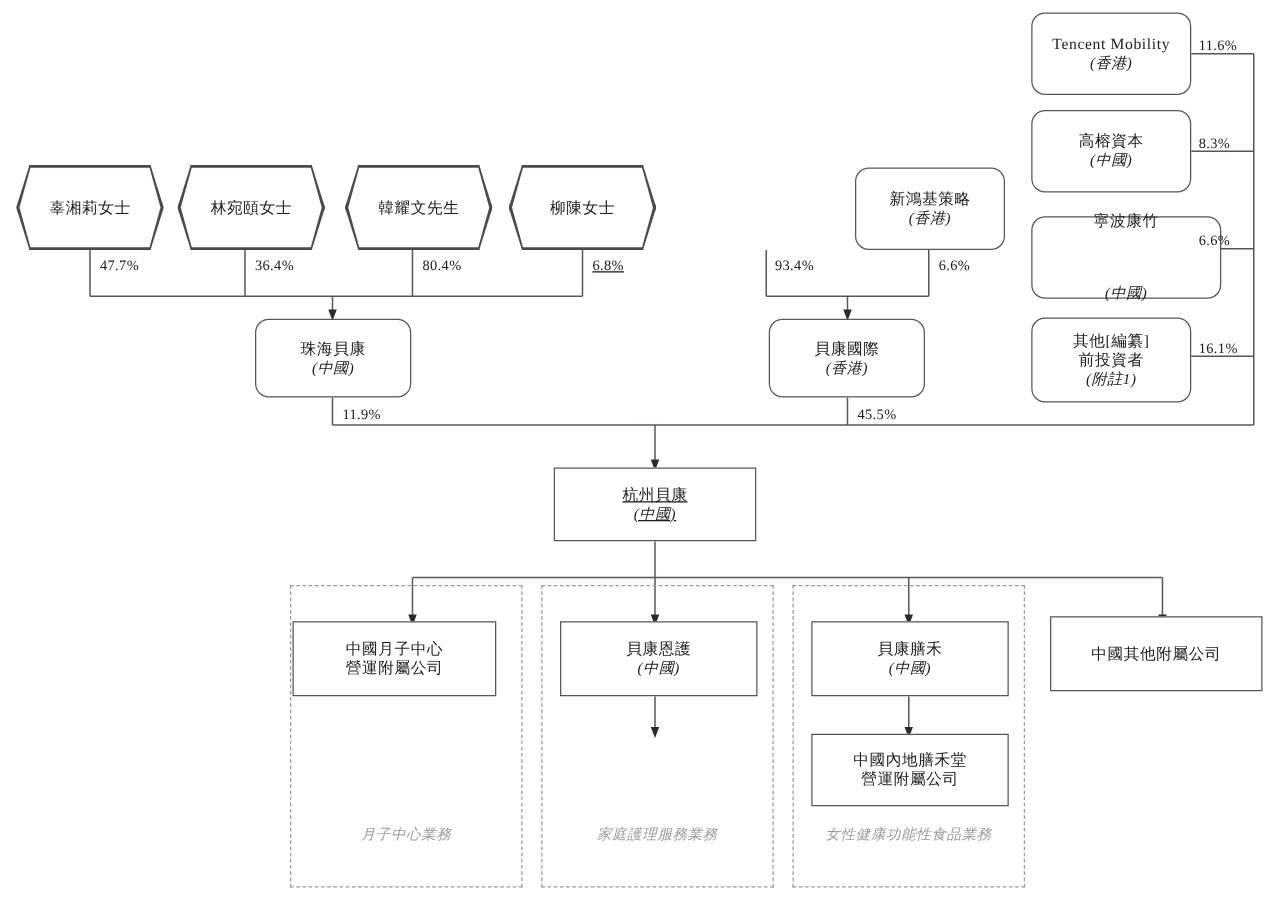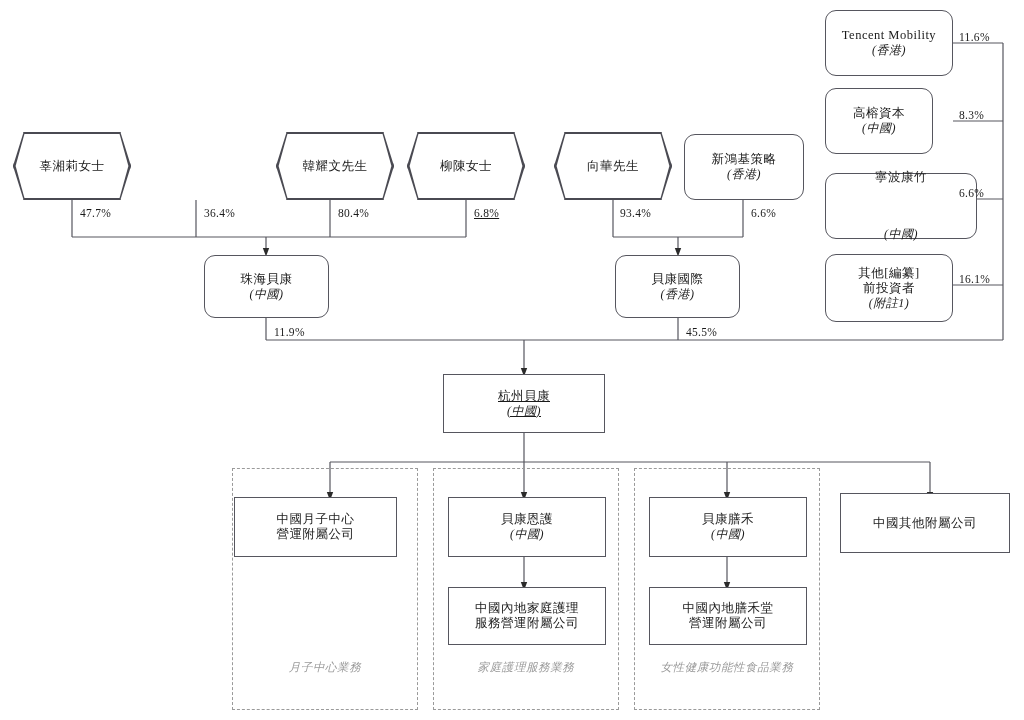--- a/index.html
+++ b/index.html
@@ -166,54 +166,54 @@
       <path d="M524,557 L524,586" marker-end="url(#arrow)"></path>
       <path d="M727,557 L727,586" marker-end="url(#arrow)"></path>
     </g>
   </svg>
 
   <div class="node hex" style="left:13px; top:132px; width:118px; height:68px;">
     <div class="hex-inner">
       <div class="line1">辜湘莉女士</div>
     </div>
   </div>
+  <div class="node hex" style="left:142px; top:132px; width:118px; height:68px;">
+    <div class="hex-inner">
+      <div class="line1">林宛頤女士</div>
+    </div>
+  </div>
   <div class="node hex" style="left:276px; top:132px; width:118px; height:68px;">
     <div class="hex-inner">
       <div class="line1">韓耀文先生</div>
     </div>
   </div>
   <div class="node hex" style="left:407px; top:132px; width:118px; height:68px;">
     <div class="hex-inner">
       <div class="line1">柳陳女士</div>
     </div>
   </div>
 
   <div class="pct" style="left:80px; top:207px;">47.7%</div>
   <div class="pct" style="left:204px; top:207px;">36.4%</div>
   <div class="pct" style="left:338px; top:207px;">80.4%</div>
   <div class="pct" style="left:474px; top:207px;text-decoration:underline;">6.8%</div>
 
-  <div class="node hex" style="left:554px; top:132px; width:118px; height:68px;">
-    <div class="hex-inner">
-      <div class="line1">向華先生</div>
-    </div>
-  </div>
   <div class="node rrect" style="left:684px; top:134px; width:120px; height:66px;">
     <div class="line1">新鴻基策略</div>
     <div class="line2">(香港)</div>
   </div>
 
   <div class="pct" style="left:620px; top:207px;">93.4%</div>
   <div class="pct" style="left:751px; top:207px;">6.6%</div>
 
   <div class="node rrect" style="left:825px; top:10px; width:128px; height:66px;">
     <div class="line1">Tencent Mobility</div>
     <div class="line2">(香港)</div>
   </div>
-  <div class="node rrect" style="left:825px; top:88px; width:108px; height:66px;">
+  <div class="node rrect" style="left:825px; top:88px; width:128px; height:66px;">
     <div class="line1">高榕資本</div>
     <div class="line2">(中國)</div>
   </div>
   <div class="node rrect" style="left:825px; top:173px; width:152px; height:66px;gap:42px;">
     <div class="line1">寧波康竹</div>
     <div class="line2">(中國)</div>
   </div>
   <div class="node rrect" style="left:825px; top:254px; width:128px; height:68px;">
     <div class="line1">其他[編纂]</div>
     <div class="line1">前投資者</div>
@@ -262,23 +262,19 @@
 
   <div class="node srect" style="left:649px; top:497px; width:158px; height:60px;">
     <div class="line1">貝康膳禾</div>
     <div class="line2">(中國)</div>
   </div>
 
   <div class="node srect" style="left:840px; top:493px; width:170px; height:60px;">
     <div class="line1">中國其他附屬公司</div>
   </div>
 
-  <div class="node srect" style="left:448px; top:587px; width:158px; height:58px;">
-    <div class="line1">中國內地家庭護理</div>
-    <div class="line1">服務營運附屬公司</div>
-  </div>
 
   <div class="node srect" style="left:649px; top:587px; width:158px; height:58px;">
     <div class="line1">中國內地膳禾堂</div>
     <div class="line1">營運附屬公司</div>
   </div>
 
 </div>
 
 </body></html>

